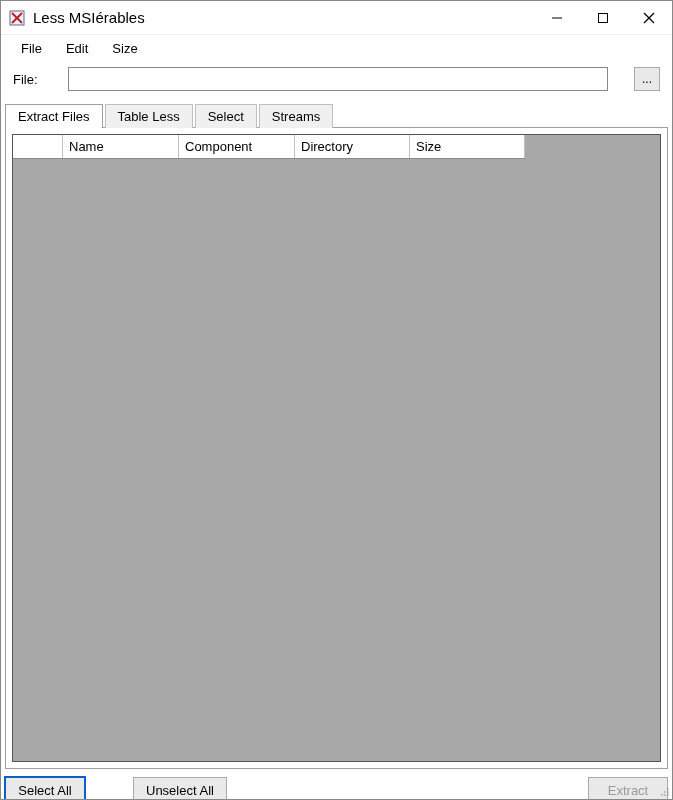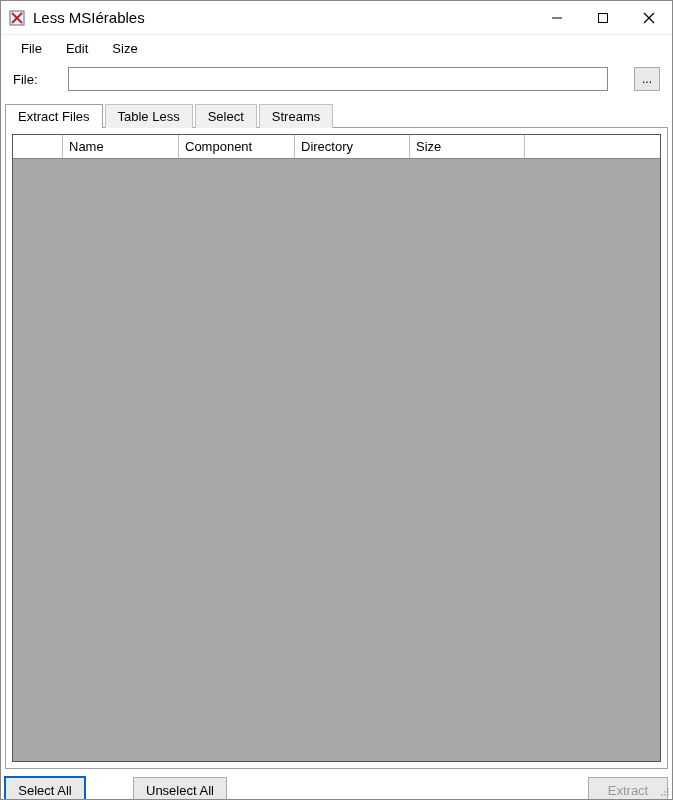--- a/index.html
+++ b/index.html
@@ -106,21 +106,21 @@
     background: #fff;
     display: flex;
     flex-direction: column;
     padding: 6px;
   }
   .grid-wrap {
     flex: 1;
     border: 1px solid #555;
     background: #a8a8a8;
     display: flex;
-    flex-direction: column;
+    flex-direction: row;
     overflow: hidden;
   }
   .grid-header-row {
     display: flex;
     background: #fff;
     height: 24px;
     border-bottom: 1px solid #888;
   }
   .grid-col {
     border-right: 1px solid #c0c0c0;

